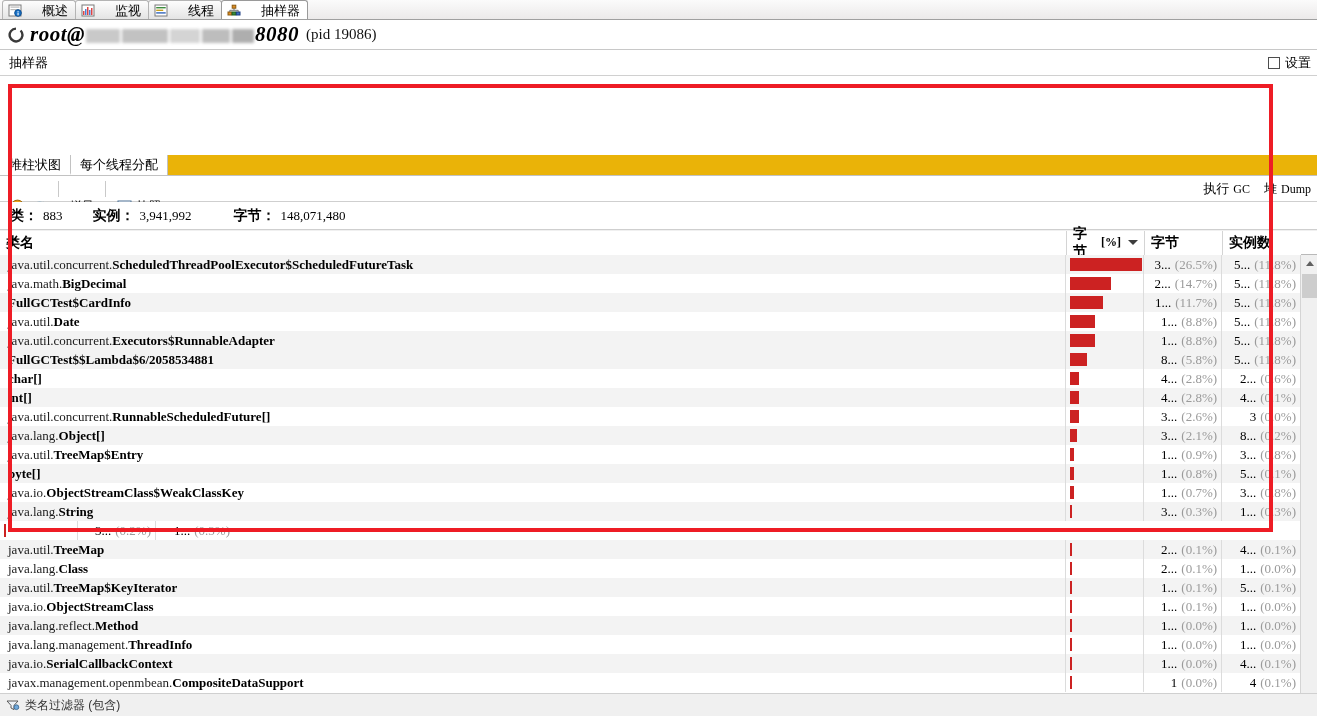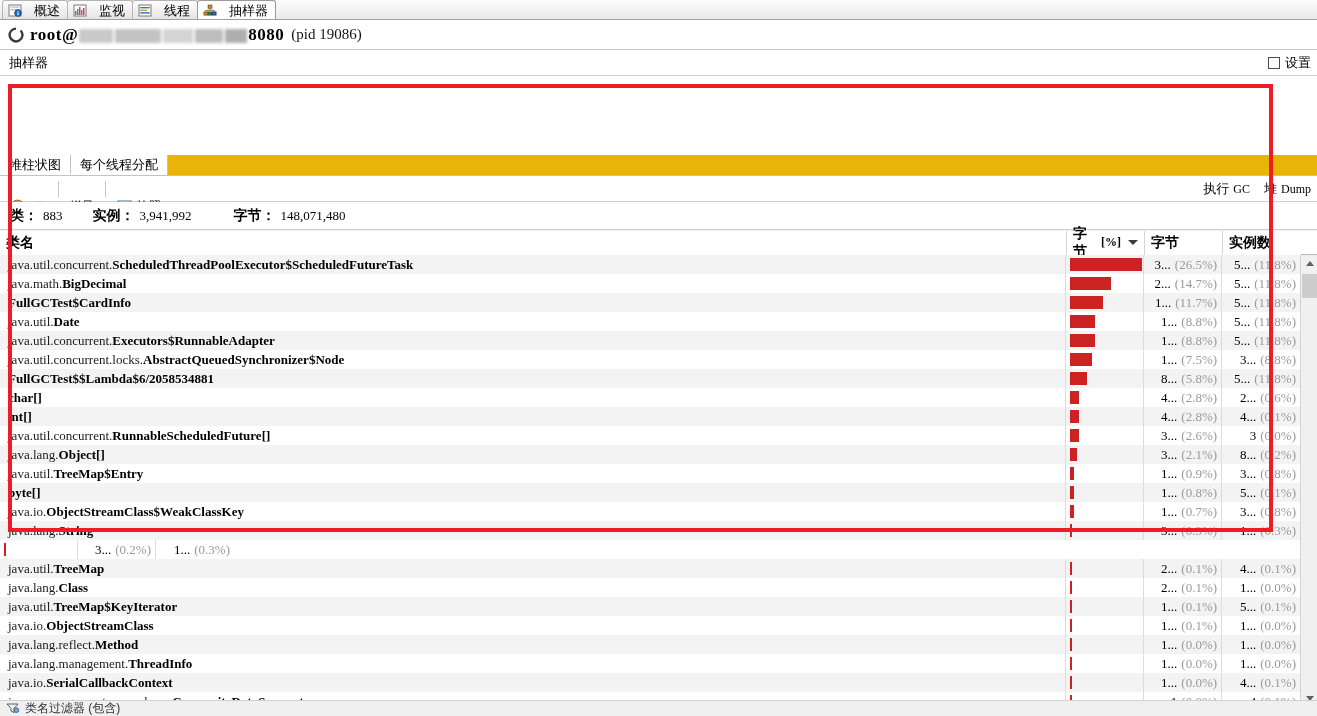--- a/index.html
+++ b/index.html
@@ -15,42 +15,42 @@
   .app { position: relative; width: 1317px; height: 716px; background:#f0f0f0; }
 
   
   .tabstrip {
     position: absolute; left:0; top:0; width:1317px; height:20px;
     background: linear-gradient(#fbfbfb,#eceaea);
     border-bottom: 1px solid #a0a0a0;
     display:flex; align-items:flex-end; padding-left:2px;
   }
   .tab {
-    height:19px; display:flex; align-items:center; gap:12px;
+    height:19px; display:flex; align-items:center; gap:20px;
     padding: 0 7px 0 5px; font-size:13px; line-height:19px;
     border:1px solid #b4b4b4; border-bottom:none;
     border-radius:3px 3px 0 0; margin-right:-1px;
     background: linear-gradient(#fdfdfd,#e4e4e4);
     color:#000; cursor:default;
   }
   .tab.active {
     background:#ffffff; border-color:#9a9a9a; position:relative; z-index:3;
   }
   .tab-ico { width:14px; height:13px; display:block; }
 
   
   .proc-head {
     position:absolute; left:0; top:20px; width:1317px; height:30px;
     background:#fff; display:flex; align-items:center; padding-left:8px;
     border-bottom:1px solid #c8c8c8;
   }
   .proc-ico { width:16px; height:16px; margin-right:6px; }
   .proc-title {
-    font-family:"Liberation Serif", serif; font-size:17px; font-weight:bold;
-    letter-spacing:0.5px; white-space:nowrap;
+    font-family:"Liberation Serif", serif; font-size:21px; font-weight:bold;
+    letter-spacing:0.5px; white-space:nowrap;font-style:italic;
   }
   .proc-pid {
     font-family:"Liberation Serif", serif; font-size:15px; font-weight:normal;
     margin-left:7px; color:#111;
   }
   .redact {
     display:inline-block; vertical-align:middle; height:14px;
     background:#c9c9c9; border-radius:1px; margin:0 1px;
   }
   .blurwrap { display:inline-block; position:relative; filter: blur(1.4px); }
@@ -174,21 +174,21 @@
   .vs-arrow.bottom { position:absolute; bottom:0; left:0; }
   .vs-thumb {
     position:absolute; top:19px; left:1px; width:15px; height:24px; background:#cdcdcd;
   }
   .arrowglyph { width:0;height:0;border-left:4px solid transparent;border-right:4px solid transparent; }
   .arrowglyph.up { border-bottom:5px solid #606060; }
   .arrowglyph.dn { border-top:5px solid #606060; }
 
   
   .filterbar {
-    position:absolute; left:0; bottom:0; width:1317px; height:16px;
+    position:absolute; left:0; bottom:0; width:1317px; height:23px;
     background:#f0f0f0; display:flex; align-items:center; gap:5px;
     padding-left:6px; overflow:hidden; border-top:1px solid #d0d0d0;
   }
   .filter-txt { font-size:12px; color:#303030; white-space:nowrap; }
 
   
   .annot {
     position:absolute; left:8px; top:84px; width:1265px; height:448px;
     border:4px solid #ee1c25; pointer-events:none; z-index:50;
   }
@@ -408,28 +408,20 @@
         <div class="cell-num" style="border-right: none;"><span>5...</span><span class="pc">(11.8%)</span></div>
       </div>
       <div class="trow alt">
         <div class="cell-name"><span class="pkg">java.util.concurrent.</span><span class="cls">Executors$RunnableAdapter</span></div>
         <div class="cell-bar">
           <div class="bar" style="width: 24.9432px;"></div>
         </div>
         <div class="cell-num"><span>1...</span><span class="pc">(8.8%)</span></div>
         <div class="cell-num" style="border-right: none;"><span>5...</span><span class="pc">(11.8%)</span></div>
       </div>
-      <div class="trow">
-        <div class="cell-name"><span class="pkg">java.util.concurrent.locks.</span><span class="cls">AbstractQueuedSynchronizer$Node</span></div>
-        <div class="cell-bar">
-          <div class="bar" style="width: 21.48px;"></div>
-        </div>
-        <div class="cell-num"><span>1...</span><span class="pc">(7.5%)</span></div>
-        <div class="cell-num" style="border-right: none;"><span>3...</span><span class="pc">(8.8%)</span></div>
-      </div>
       <div class="trow alt">
         <div class="cell-name"><span class="pkg"></span><span class="cls">FullGCTest$$Lambda$6/2058534881</span></div>
         <div class="cell-bar">
           <div class="bar" style="width: 16.9512px;"></div>
         </div>
         <div class="cell-num"><span>8...</span><span class="pc">(5.8%)</span></div>
         <div class="cell-num" style="border-right: none;"><span>5...</span><span class="pc">(11.8%)</span></div>
       </div>
       <div class="trow">
         <div class="cell-name"><span class="pkg"></span><span class="cls">char[]</span></div>

